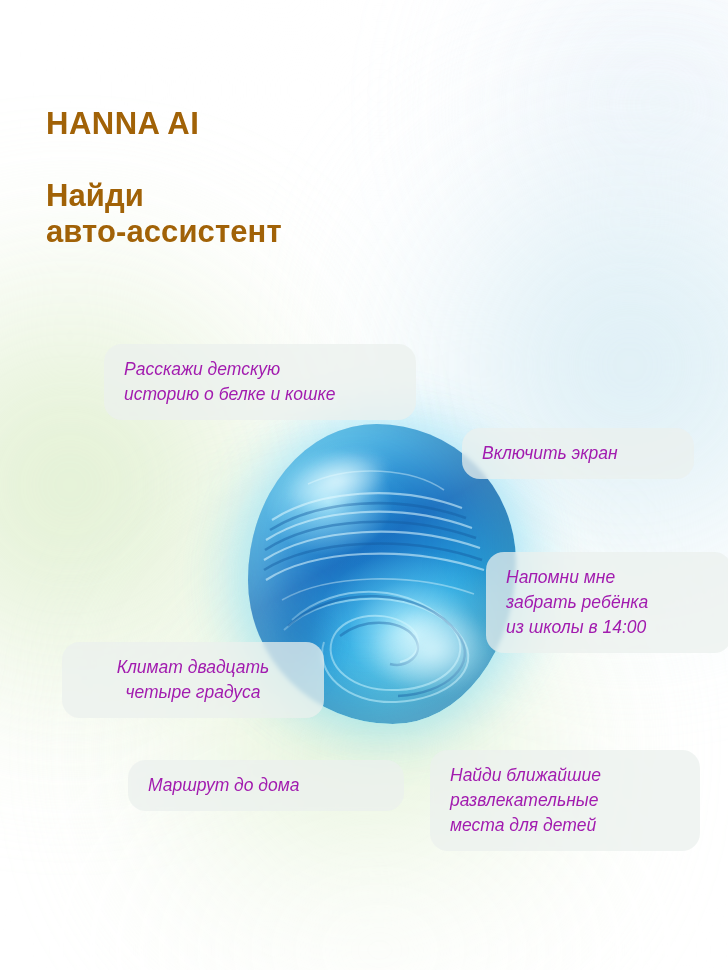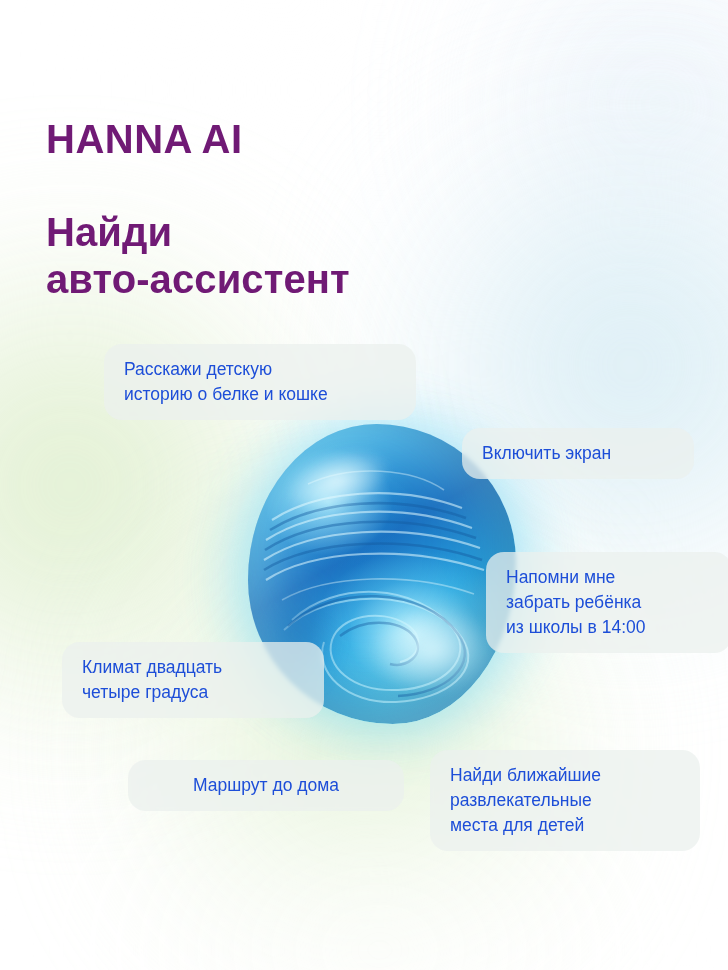--- a/index.html
+++ b/index.html
@@ -77,23 +77,23 @@
     height: 300px;
     background: radial-gradient(circle at 50% 50%, #ffffff 0%, rgba(255,255,255,0.2) 70%);
   }
 
   
   .headline {
     position: absolute;
     left: 46px;
     top: 70px;
     width: 560px;
-    color: #701a75;
+    color: #a16207;
     font-weight: bold;
-    font-size: 40px;
+    font-size: 31px;
     line-height: 1.16;
     letter-spacing: 0.1px;
     white-space: pre-line;
   }
   .headline .line1 {
     display: block;
     letter-spacing: 0.5px;
   }
 
   
@@ -154,33 +154,34 @@
     left: 10px; top: 150px; width: 78px; height: 120px;
     background: radial-gradient(ellipse at 50% 50%, rgba(30,110,180,0.55) 0%, rgba(30,110,180,0) 70%);
     filter: blur(10px);
   }
 
   
   .chip {
     position: absolute;
     border-radius: 18px;
     background: rgba(235, 240, 238, 0.74);
-    color: #1d4ed8;
+    color: #a21caf;
     font-size: 17.5px;
     line-height: 1.42;
     padding: 13px 20px;
     white-space: pre-line;
     backdrop-filter: blur(2px);
+    font-style: italic;
   }
   .chip-story      { left: 104px; top: 344px; width: 272px; }
   .chip-screen     { left: 462px; top: 428px; width: 192px; }
   .chip-music      { left: 36px;  top: 496px; width: 226px; }
   .chip-remind     { left: 486px; top: 552px; width: 206px; }
-  .chip-climate    { left: 62px;  top: 642px; width: 222px; }
-  .chip-route      { left: 128px; top: 760px; width: 236px; text-align: center; }
+  .chip-climate    { left: 62px;  top: 642px; width: 222px; text-align: center; }
+  .chip-route      { left: 128px; top: 760px; width: 236px; text-align: left; }
   .chip-places     { left: 430px; top: 750px; width: 230px; }
 </style>
 </head>
 <body>
 
 <div class="poster">
 
   <div class="bg-base"></div>
   <div class="bg-blob blob-white-top"></div>
   <div class="bg-blob blob-blue-topright"></div>

